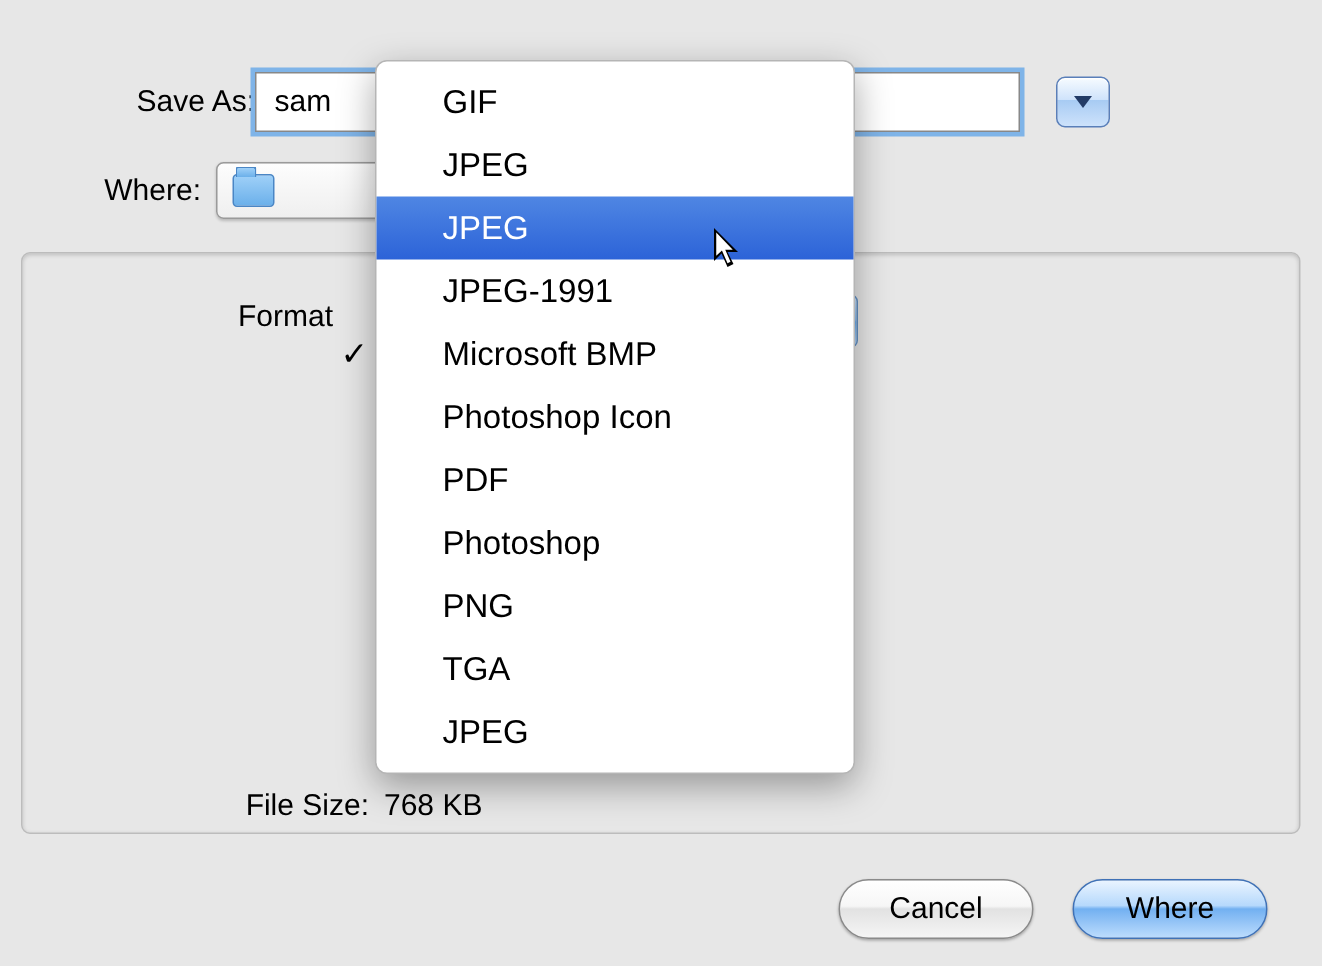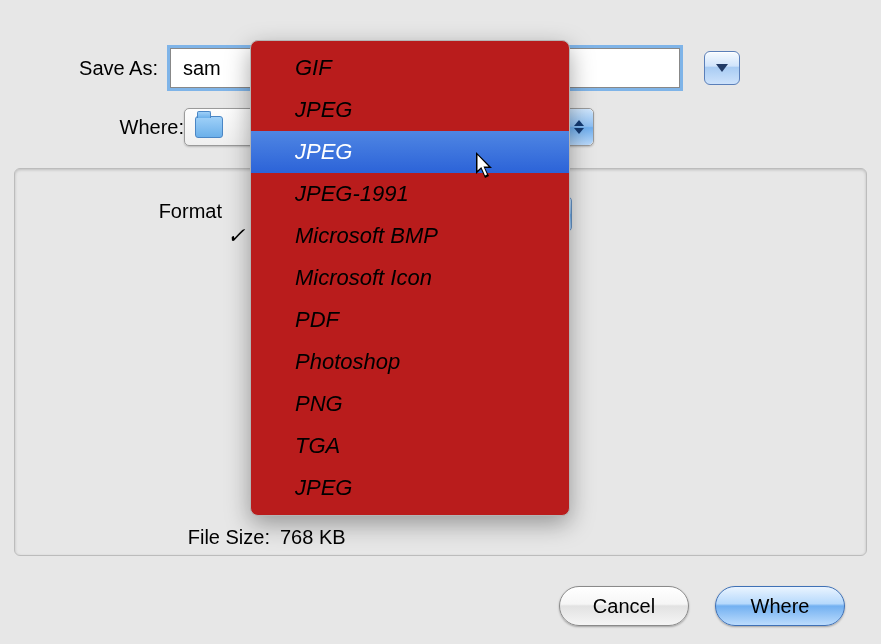--- a/index.html
+++ b/index.html
@@ -21,21 +21,21 @@
 }
 .row-saveas {
   position: absolute;
   left: 0;
   top: 48px;
   width: 100%;
 }
 .label-saveas {
   width: 170px;
   text-align: right;
-  padding-right: 12px;
+  padding-right: 0;
 }
 .save-input-wrap {
   position: relative;
 }
 .save-input {
   width: 510px;
   height: 40px;
   font-size: 20px;
   padding: 0 12px;
   border: 1px solid #888;
@@ -57,22 +57,23 @@
 }
 .expand-btn svg { display: block; }
 
 .row-where {
   position: absolute;
   left: 0;
   top: 108px;
   width: 100%;
 }
 .label-where {
-  width: 184px;
+  width: 144px;
   text-align: right;
+  padding-right: 10px;
 }
 .where-select {
   width: 410px;
   height: 38px;
   border: 1px solid #9a9a9a;
   border-radius: 5px;
   background: linear-gradient(#fdfdfd, #efefef);
   box-shadow: 0 1px 2px rgba(0,0,0,.2);
   position: relative;
   display: flex;
@@ -155,21 +156,20 @@
 .row-filesize {
   position: absolute;
   left: 0;
   top: 526px;
   width: 100%;
 }
 .label-filesize {
   width: 256px;
   text-align: right;
   padding-right: 10px;
-  margin-left: 24px;
 }
 .filesize-value { }
 
 
 .button-row {
   position: absolute;
   right: 36px;
   bottom: 18px;
   display: flex;
   gap: 26px;
@@ -192,27 +192,26 @@
   border-color: #3f71b6;
   background: linear-gradient(#eaf4ff, #b6d9fc 44%, #72b0f1 50%, #bcdcfd);
 }
 
 
 .dropdown {
   position: absolute;
   left: 250px;
   top: 40px;
   width: 320px;
-  background: #b91c1c;
+  background: #ffffff;
   border: 1px solid #b5b5b5;
   border-radius: 8px;
   box-shadow: 0 8px 24px rgba(0,0,0,.35);
   padding: 6px 0;
   z-index: 10;
-  font-style: italic;
 }
 .dropdown-item {
   position: relative;
   padding: 4px 16px 4px 44px;
   font-size: 22px;
   line-height: 34px;
   white-space: nowrap;
 }
 .dropdown-item.highlight {
   background: linear-gradient(#4f86e3, #2c63d8);
@@ -293,21 +292,21 @@
   <button class="aqua-btn aqua-cancel">Cancel</button>
   <button class="aqua-btn aqua-save">Where</button>
 </div>
 
 <div class="dropdown" id="format-dropdown">
     <div class="dropdown-item">GIF</div>
     <div class="dropdown-item">JPEG</div>
     <div class="dropdown-item highlight">JPEG</div>
     <div class="dropdown-item">JPEG-1991</div>
     <div class="dropdown-item">Microsoft BMP<span class="check-mark">✓</span></div>
-    <div class="dropdown-item">Microsoft Icon</div>
+    <div class="dropdown-item">Photoshop Icon</div>
     <div class="dropdown-item">PDF</div>
     <div class="dropdown-item">Photoshop</div>
     <div class="dropdown-item">PNG</div>
     <div class="dropdown-item">TGA</div>
     <div class="dropdown-item">JPEG</div>
   </div>
 
 <div class="cursor">
   <svg width="20" height="28" viewBox="0 0 20 28">
     <polygon points="0,0 0,22 5,17 9,26 13,24 9,16 16,16" fill="#000"></polygon>

